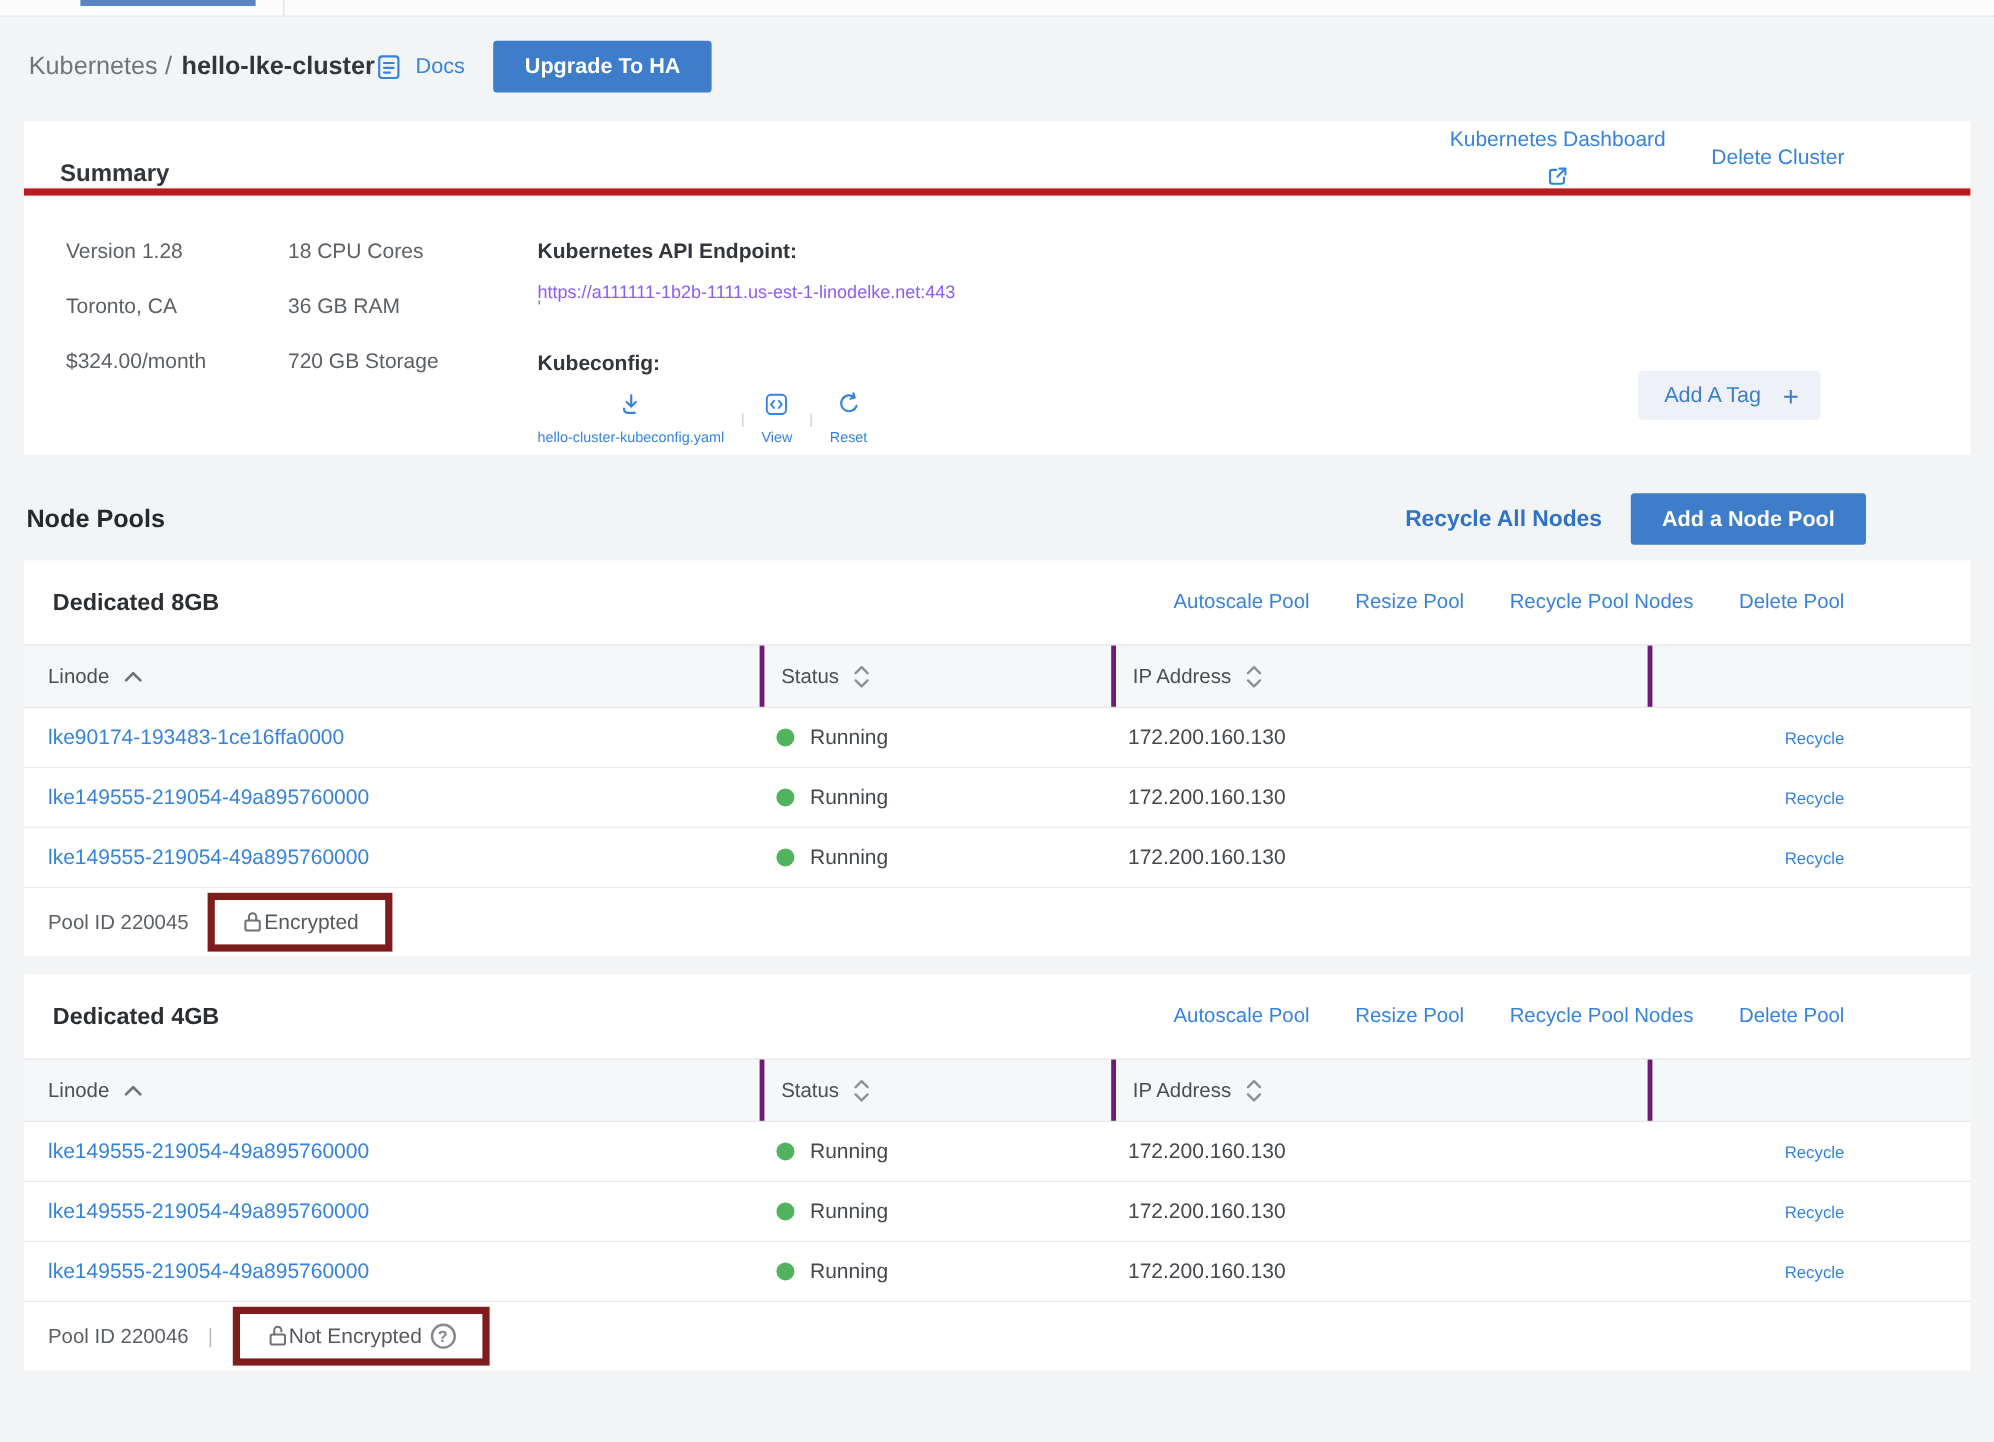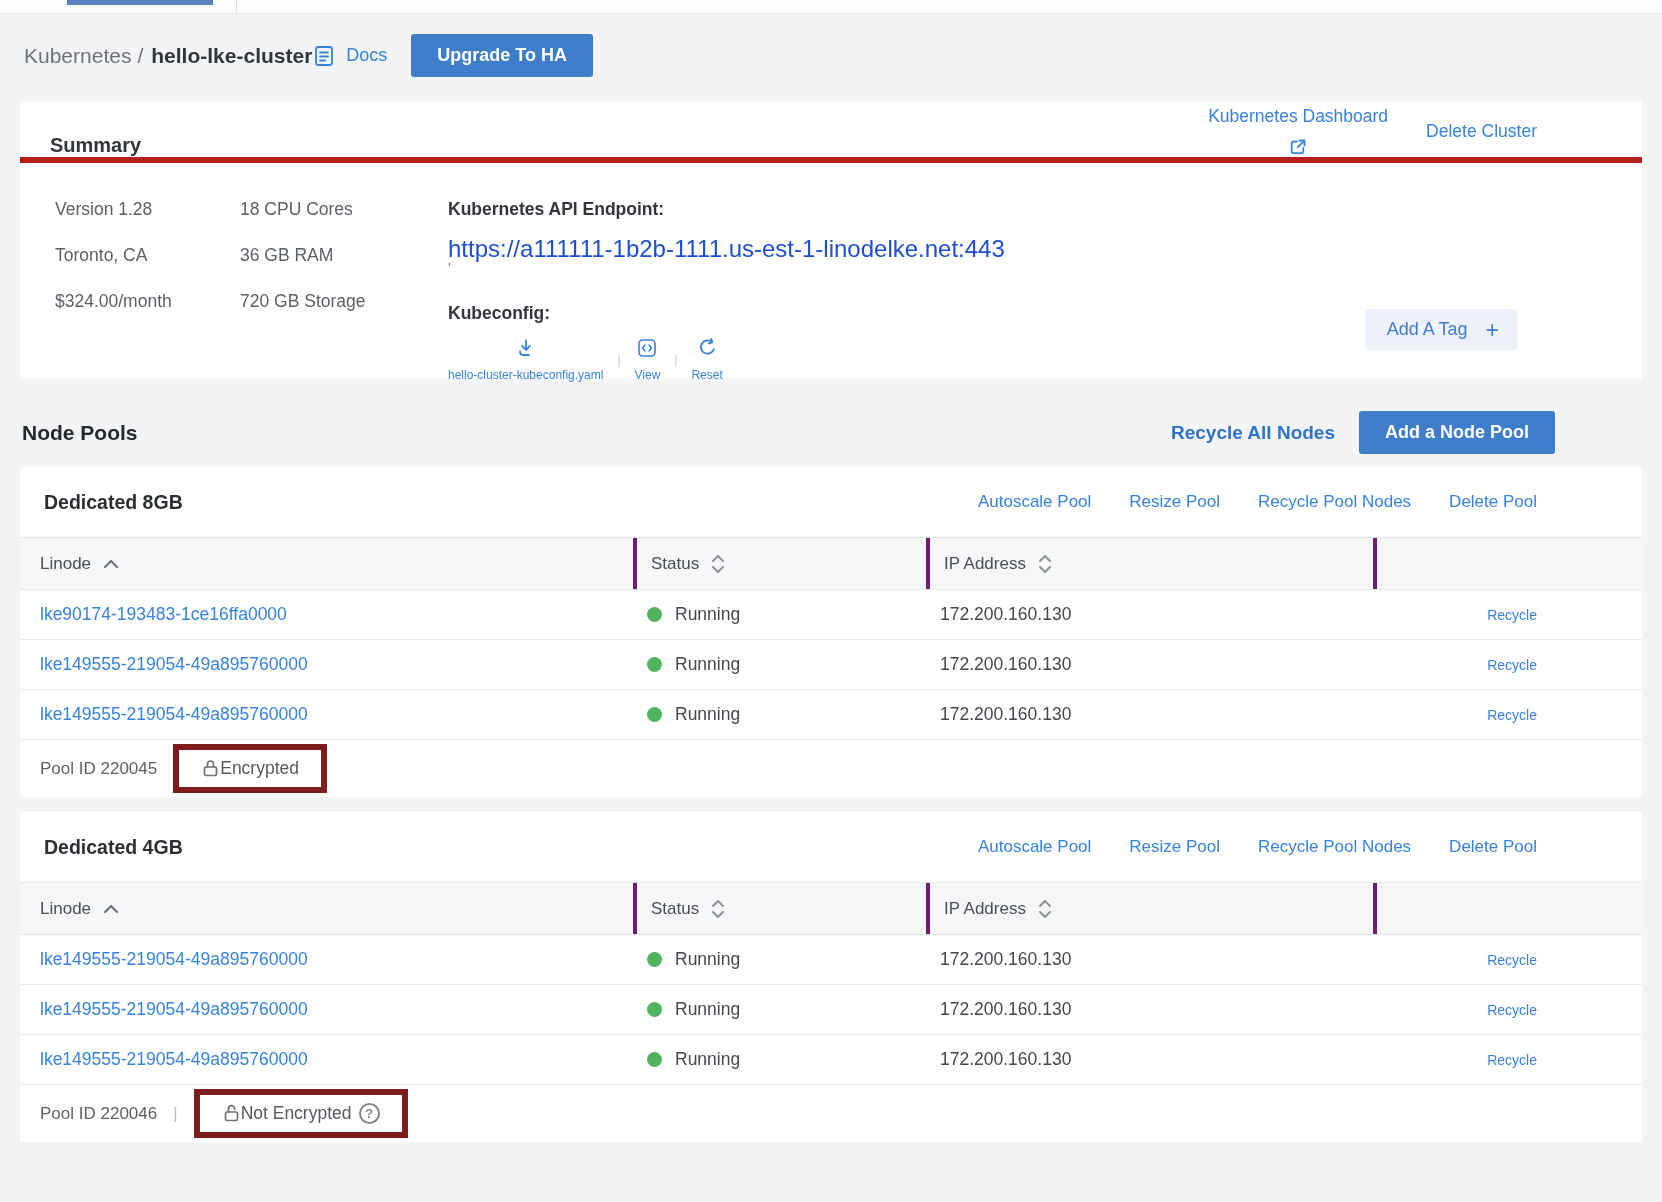--- a/index.html
+++ b/index.html
@@ -37,21 +37,21 @@
   .blue-link { color:#3683dc; }
   .icon-link { display:flex; align-items:center; gap:10px; color:#3683dc;flex-direction:column; }
 
   .summary-body { display:flex; padding:36px 0 0 35px; height:216px; position:relative; }
   .spec-col { font-size:17.5px; color:#5b5f66; }
   .spec-col > div { margin-bottom:25px; }
   .spec-col.c1 { width:185px; }
   .spec-col.c2 { width:208px; }
   .endpoint-col { flex:1; }
   .bold-label { font-weight:bold; color:#32363c; font-size:17.5px; }
-  .endpoint-url { color:#1d4ed8; font-size:24px; margin-top:15px; }
+  .endpoint-url { color:#8b5cf6; font-size:15px; margin-top:15px; }
   .url-artifact { color:#80848a; font-size:15px; line-height:10px; }
   .kubeconfig-label { margin-top:30px; }
   .kubeconfig-row { display:flex; align-items:center; gap:14px; font-size:12px; margin-top:13px; }
   .pipe { color:#c9ccd0; }
   .add-tag-btn { position:absolute; right:125px; top:146px; background:#eef2f8; border:none;
     border-radius:4px; color:#3d7dc9; font-size:18px; padding:10px 18px 10px 22px;
     display:flex; align-items:center; gap:18px; font-family:inherit; cursor:pointer; }
   .plus-glyph { font-size:23px; line-height:18px; }
 
   

